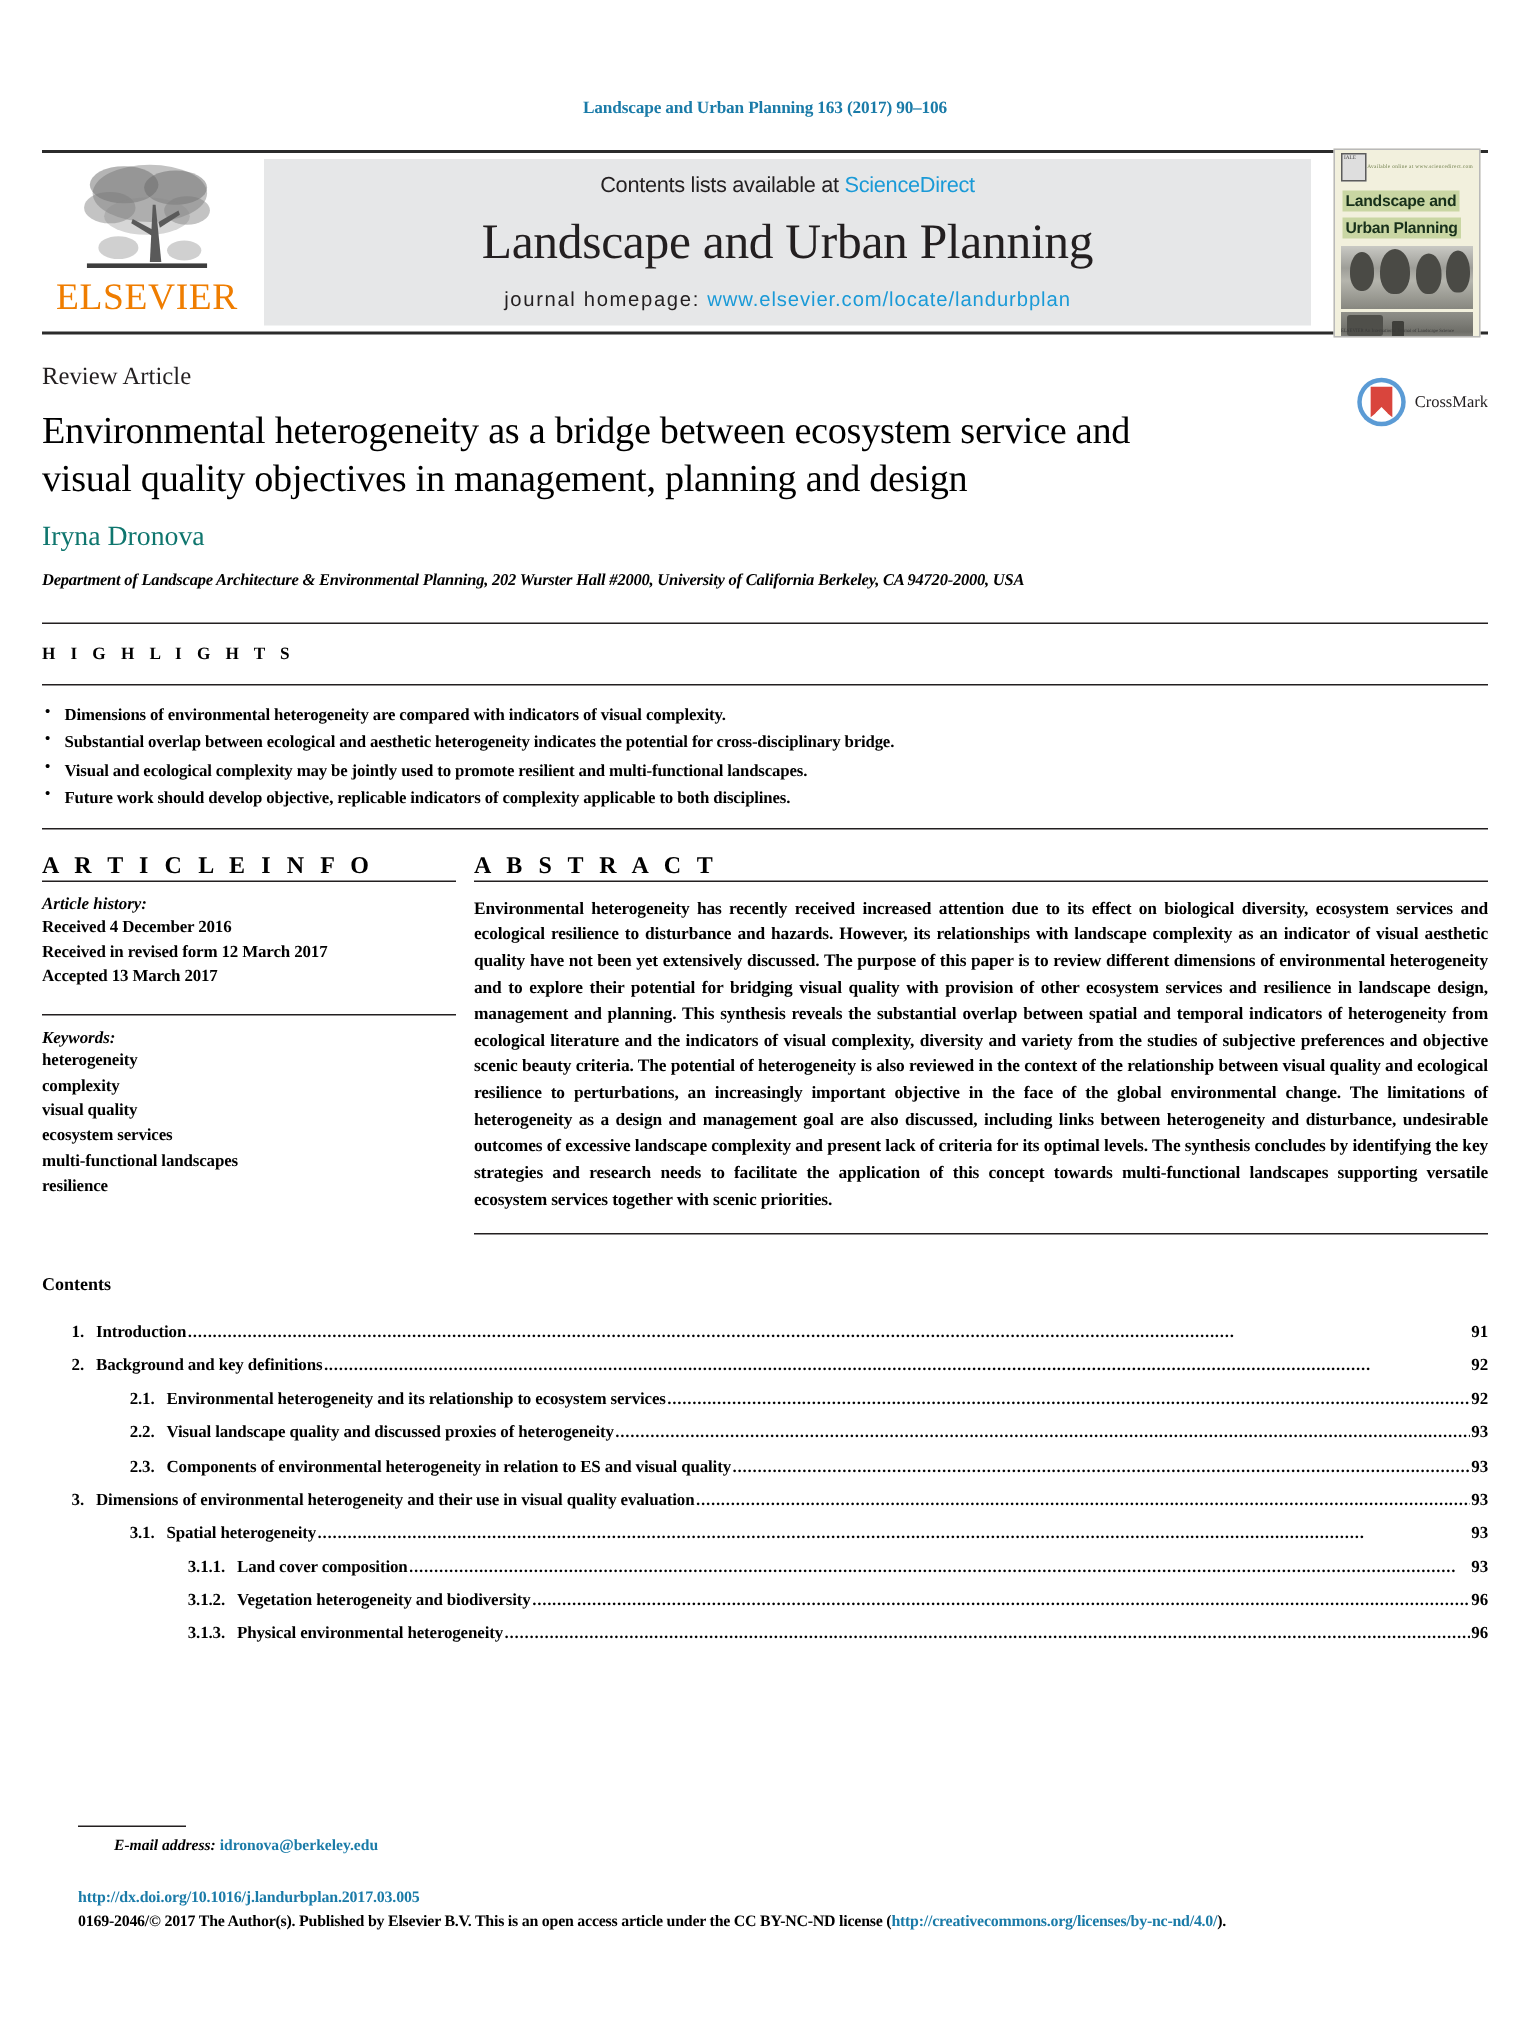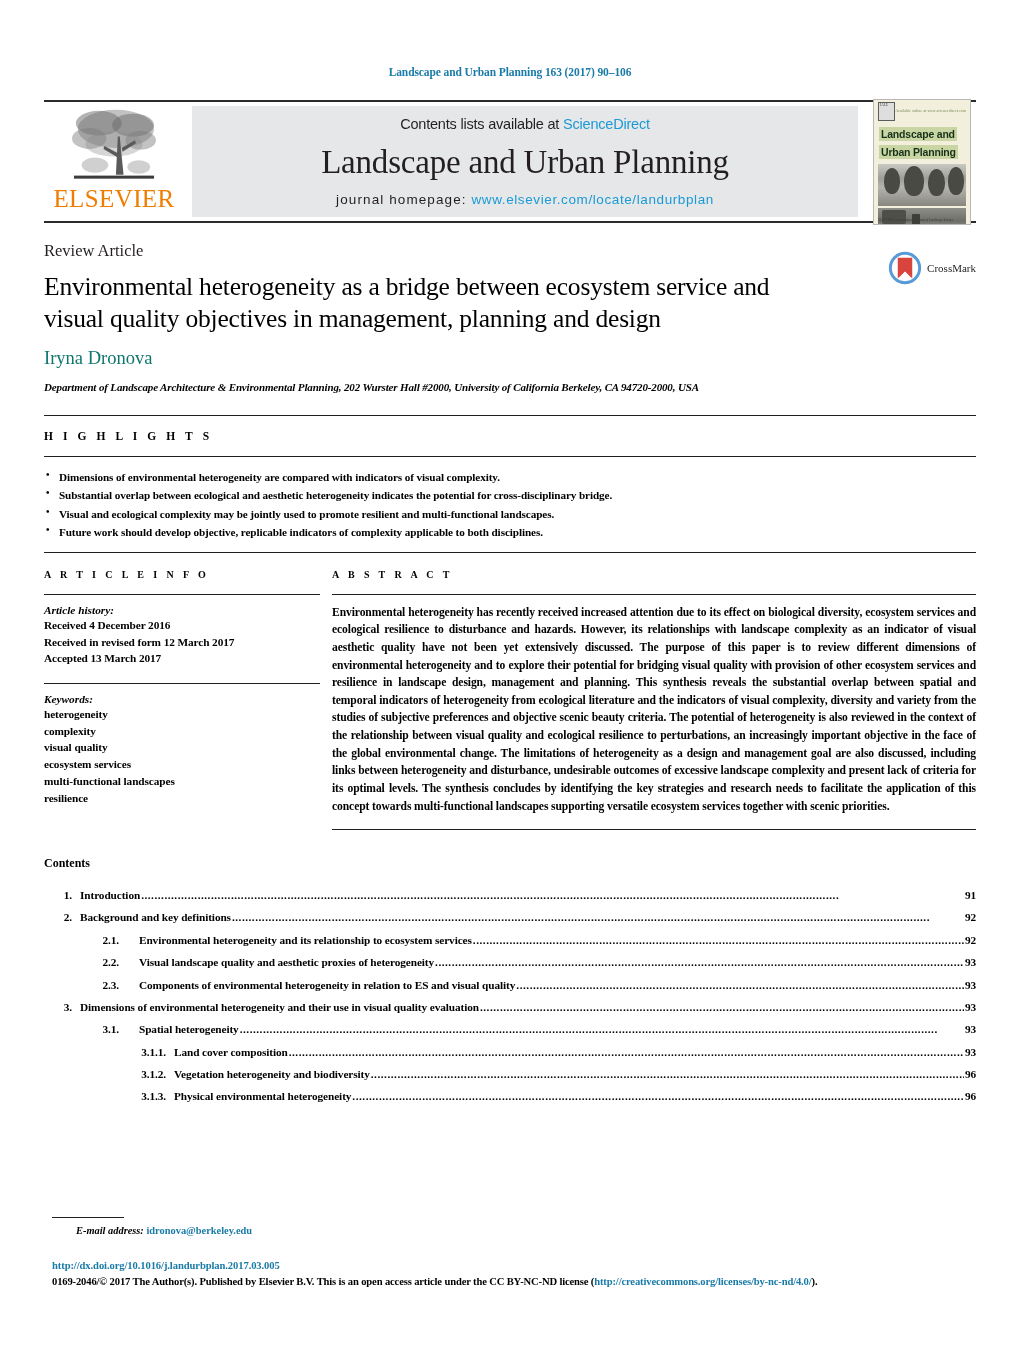--- a/index.html
+++ b/index.html
@@ -13,21 +13,21 @@
     font-family: "Liberation Serif", serif;
     color: #000000;
     position: relative;
     overflow: hidden;
   }
   .page {
     position: relative;
     width: 1020px;
     height: 1351px;
     box-sizing: border-box;
-    padding: 0 44px;
+    padding: 0 28px;
   }
 
   
   .running-head {
     text-align: center;
     color: #1a7ba8;
     font-size: 11.5px;
     font-weight: bold;
     padding-top: 66px;
     letter-spacing: -0.1px;
@@ -285,23 +285,22 @@
     padding-right: 12px;
     box-sizing: border-box;
   }
   .abstract-col {
     flex: 1 1 auto;
     padding-left: 0;
   }
   .col-heading {
     font-family: "Liberation Serif", serif;
     font-weight: bold;
-    font-size: 10px;
+    font-size: 16px;
     letter-spacing: 3.4px;
-    margin-bottom: 14px;
   }
   .col-rule {
     border-top: 1.1px solid #231f20;
     margin-bottom: 9px;
   }
   .history-label, .keywords-label {
     font-family: "Liberation Serif", serif;
     font-style: italic;
     font-weight: bold;
     font-size: 11.3px;
@@ -363,21 +362,21 @@
     font-size: 11.3px;
     line-height: 1.05;
     margin-bottom: 10.5px;
     letter-spacing: -0.1px;
   }
   .toc-num {
     flex: 0 0 auto;
     text-align: right;
   }
   .toc-lvl1 .toc-num { width: 28px; margin-right: 8px; }
-  .toc-lvl2 .toc-num { width: 75px; margin-right: 20px; }
+  .toc-lvl2 .toc-num { width: 75px; margin-right: 8px; }
   .toc-lvl3 .toc-num { width: 122px; margin-right: 8px; }
   .toc-label { flex: 0 0 auto; white-space: nowrap; }
   .toc-dots {
     flex: 1 1 auto;
     overflow: hidden;
     white-space: nowrap;
     margin: 0 1px;
     font-weight: bold;
     letter-spacing: 0.5px;
     line-height: 1;
@@ -567,21 +566,21 @@
 
     <div class="toc-row toc-lvl2">
       <span class="toc-num">2.1.</span>
       <span class="toc-label">Environmental heterogeneity and its relationship to ecosystem services</span>
       <span class="toc-dots">..................................................................................................................................................................................................................</span>
       <span class="toc-page">92</span>
     </div>
 
     <div class="toc-row toc-lvl2">
       <span class="toc-num">2.2.</span>
-      <span class="toc-label">Visual landscape quality and aesthetic proxies of heterogeneity</span>
+      <span class="toc-label">Visual landscape quality and discussed proxies of heterogeneity</span>
       <span class="toc-dots">..................................................................................................................................................................................................................</span>
       <span class="toc-page">93</span>
     </div>
 
     <div class="toc-row toc-lvl2">
       <span class="toc-num">2.3.</span>
       <span class="toc-label">Components of environmental heterogeneity in relation to ES and visual quality</span>
       <span class="toc-dots">..................................................................................................................................................................................................................</span>
       <span class="toc-page">93</span>
     </div>

